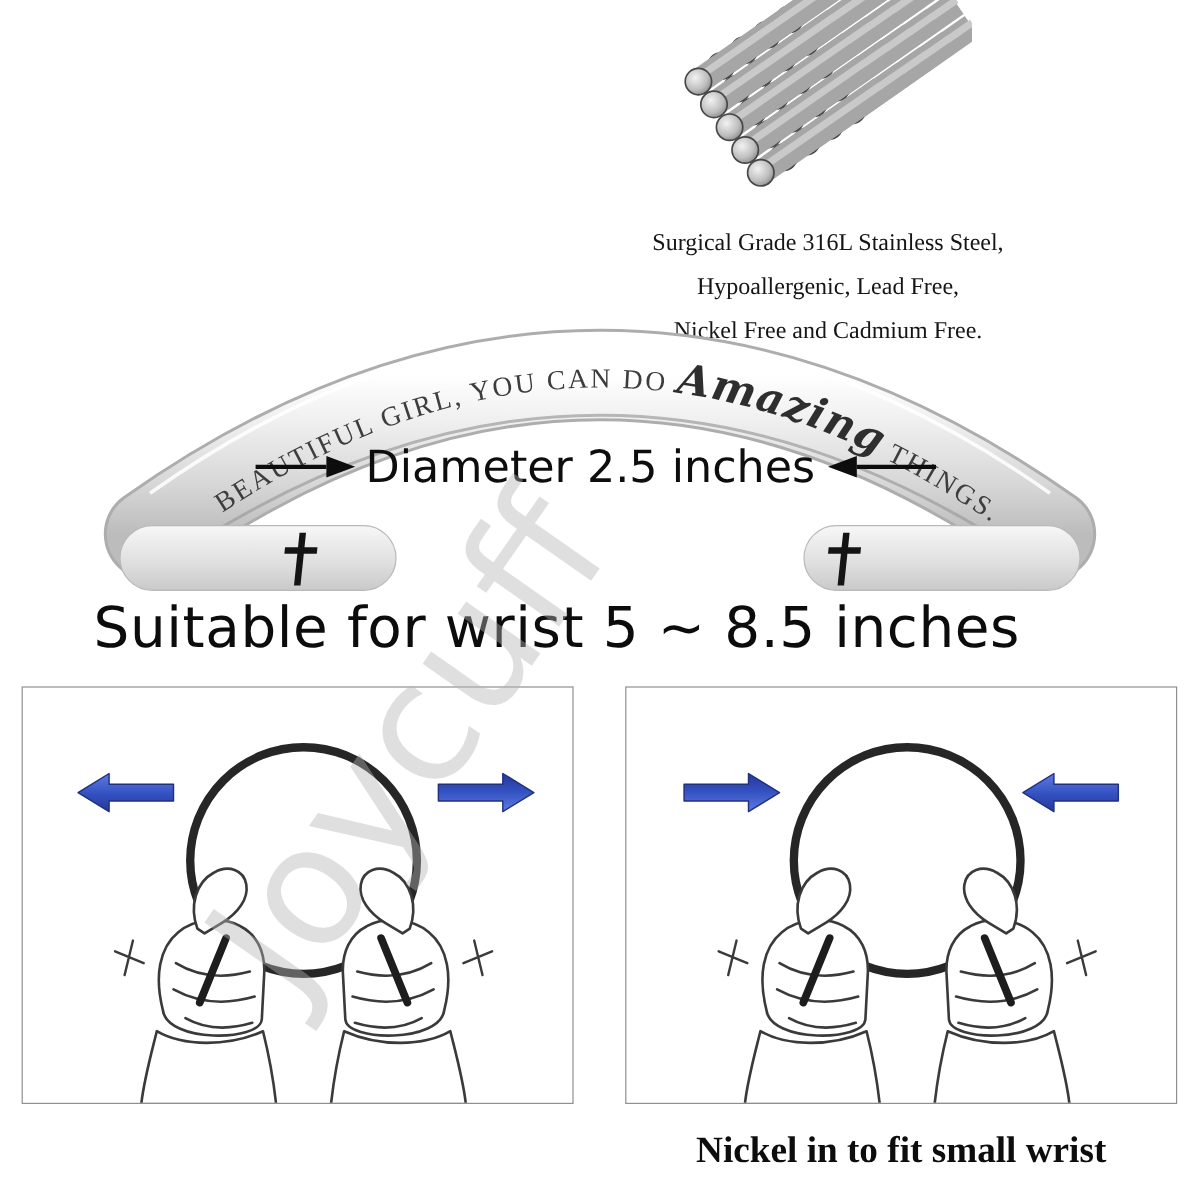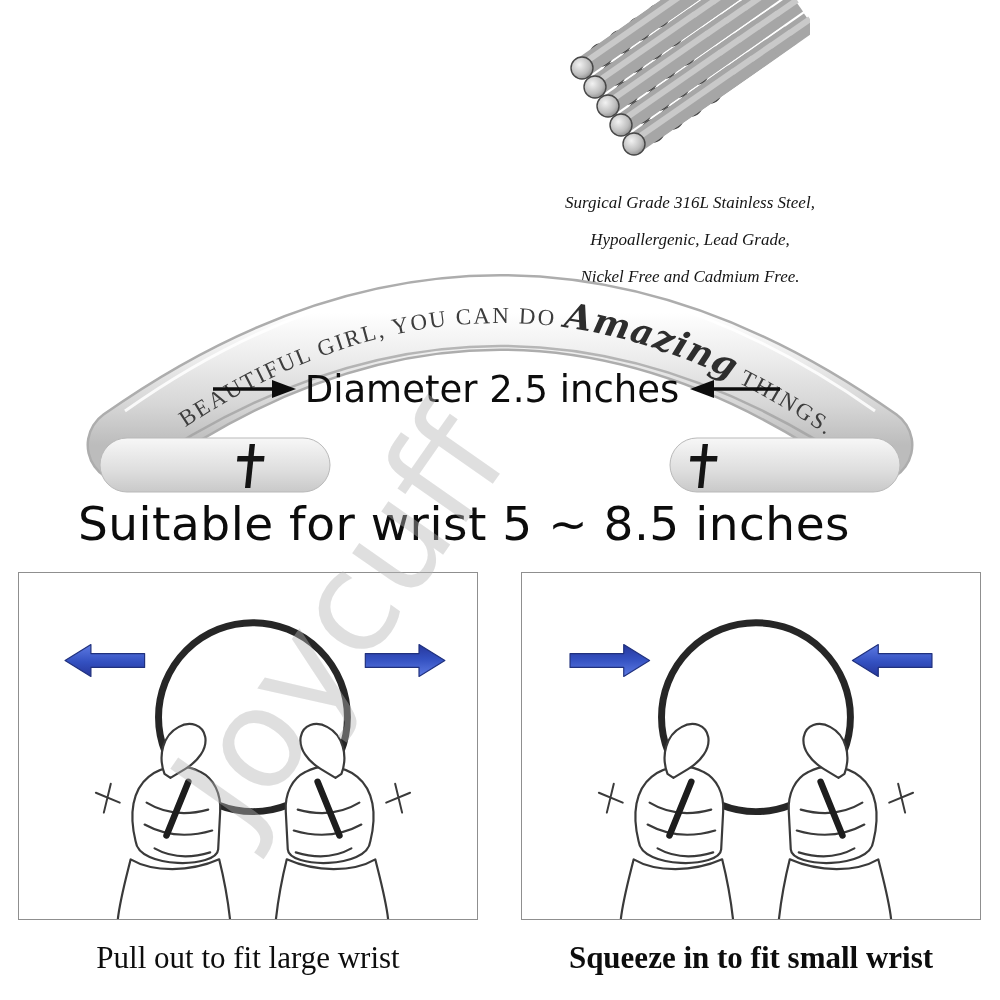--- a/index.html
+++ b/index.html
@@ -1,21 +1,21 @@
 <!DOCTYPE html>
 <html><head>
 <meta charset="utf-8">
 <style>
   html,body{margin:0;padding:0;background:#fff;}
   .stage{position:relative;width:1000px;height:1000px;background:#ffffff;overflow:hidden;
          font-family:"Liberation Serif",serif;color:#111;}
   svg{display:block;}
   .rods{position:absolute;left:550px;top:0;width:260px;height:195px;}
   .material{position:absolute;left:470px;top:184px;width:440px;text-align:center;
-            font-size:17px;line-height:37px;color:#151515;font-style:italic;}
+            font-size:20px;line-height:37px;color:#151515;}
   .bracelet{position:absolute;left:0;top:270px;width:1000px;height:240px;}
   .engraving{font-family:"Liberation Serif",serif;font-size:23px;letter-spacing:2px;fill:#3d3d3d;}
   .engraving .script{font-family:"DejaVu Serif",serif;font-style:italic;font-weight:700;
                      font-size:35px;letter-spacing:1px;fill:#2e2e2e;}
   .diameter-label{font-family:"DejaVu Sans",sans-serif;font-size:37px;fill:#0d0d0d;}
   .dim line{stroke:#0d0d0d;stroke-width:3.5;}
   .dim polygon{fill:#0d0d0d;}
   .headline{position:absolute;left:0;top:496px;width:928px;text-align:center;
             font-family:"DejaVu Sans",sans-serif;font-size:47px;letter-spacing:.5px;color:#0c0c0c;}
   .panel{position:absolute;top:572px;width:460px;height:348px;border:1px solid #8f8f8f;
@@ -122,21 +122,21 @@
       <use href="#rod" x="32" y="68"></use>
         <use href="#rod" x="45" y="87"></use>
         <use href="#rod" x="58" y="106"></use>
         <use href="#rod" x="71" y="125"></use>
         <use href="#rod" x="84" y="144"></use>
     </g>
   </svg>
 
   <div class="material">
     <div>Surgical Grade 316L Stainless Steel,</div>
-    <div>Hypoallergenic, Lead Grade,</div>
+    <div>Hypoallergenic, Lead Free,</div>
     <div>Nickel Free and Cadmium Free.</div>
   </div>
 
   <svg class="bracelet" viewBox="0 0 1000 240">
     <path d="M 125,175 Q 500,-90 875,175" fill="none" stroke="#adadad" stroke-width="77" stroke-linecap="round"></path>
     <path d="M 125,175 Q 500,-90 875,175" fill="none" stroke="url(#bandG)" stroke-width="72" stroke-linecap="round"></path>
     <path d="M 128,206 Q 500,-54 872,206" fill="none" stroke="#9c9c9c" stroke-width="2.5" opacity="0.7"></path>
     <path d="M 125,141 Q 500,-124 875,141" fill="none" stroke="#ffffff" stroke-width="3" opacity="0.85"></path>
 
     <path id="engravePath" d="M 150,182 Q 500,-76 850,182" fill="none"></path>
@@ -171,16 +171,15 @@
   </div>
 
   <div class="panel right">
     <svg viewBox="0 0 460 348">
       <use href="#grip-scene"></use>
       <use href="#barrow" transform="translate(128,88) rotate(180)"></use>
       <use href="#barrow" transform="translate(332,88)"></use>
     </svg>
   </div>
 
-  <div class="caption left">Pull out to fit large wrist</div>
-  <div class="caption right">Squeeze in to fit small wrist</div>
+  <div class="caption right">Nickel in to fit small wrist</div>
 
 </div>
 
 </body></html>

